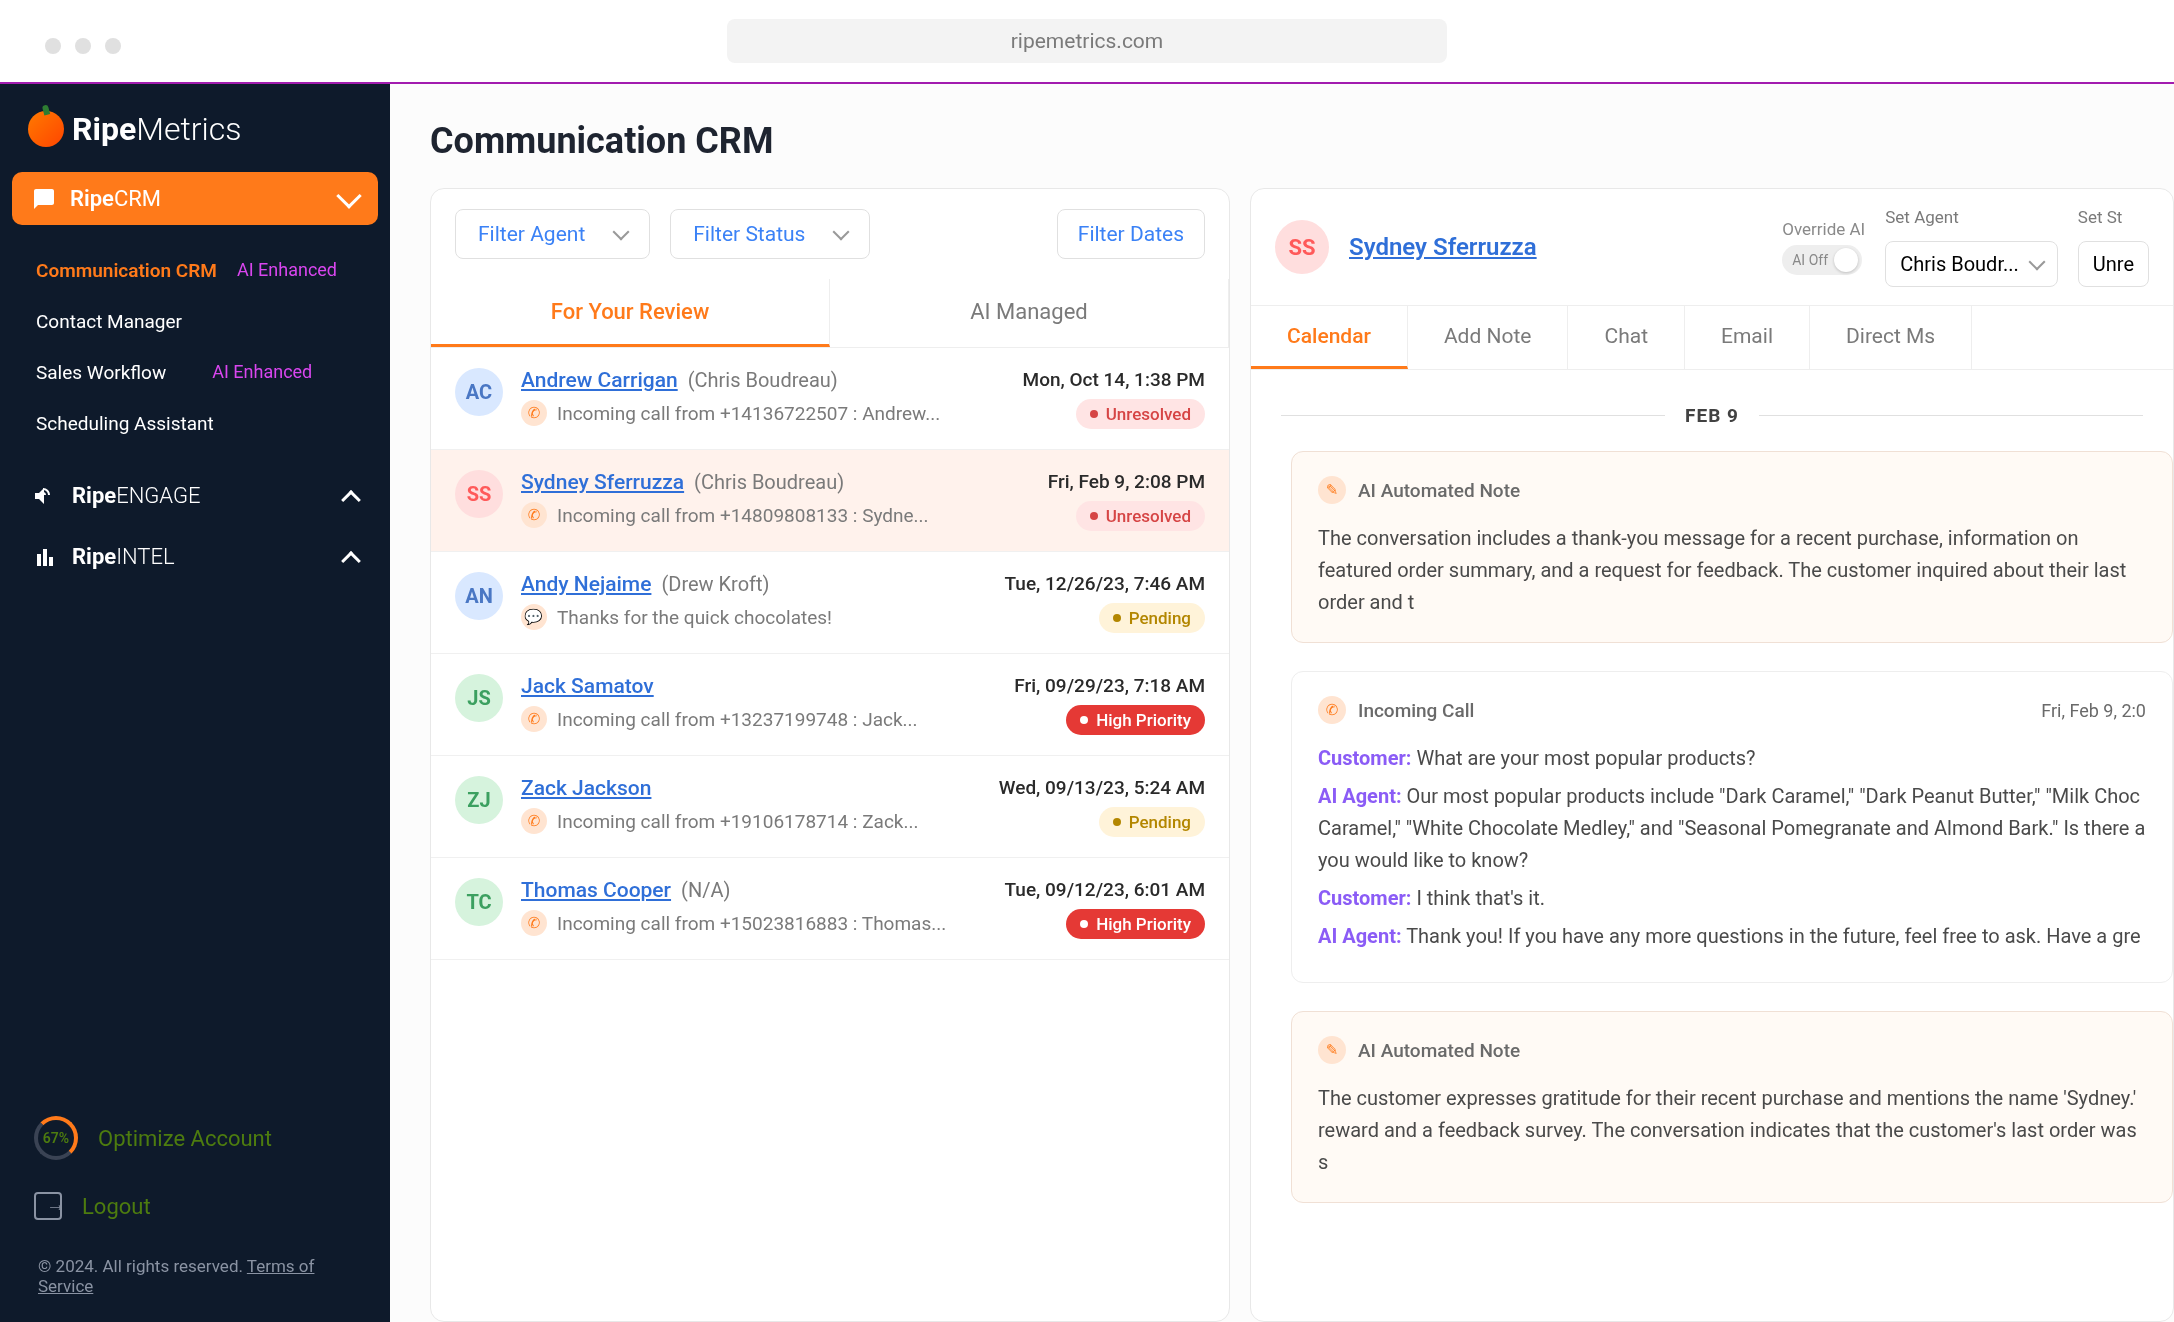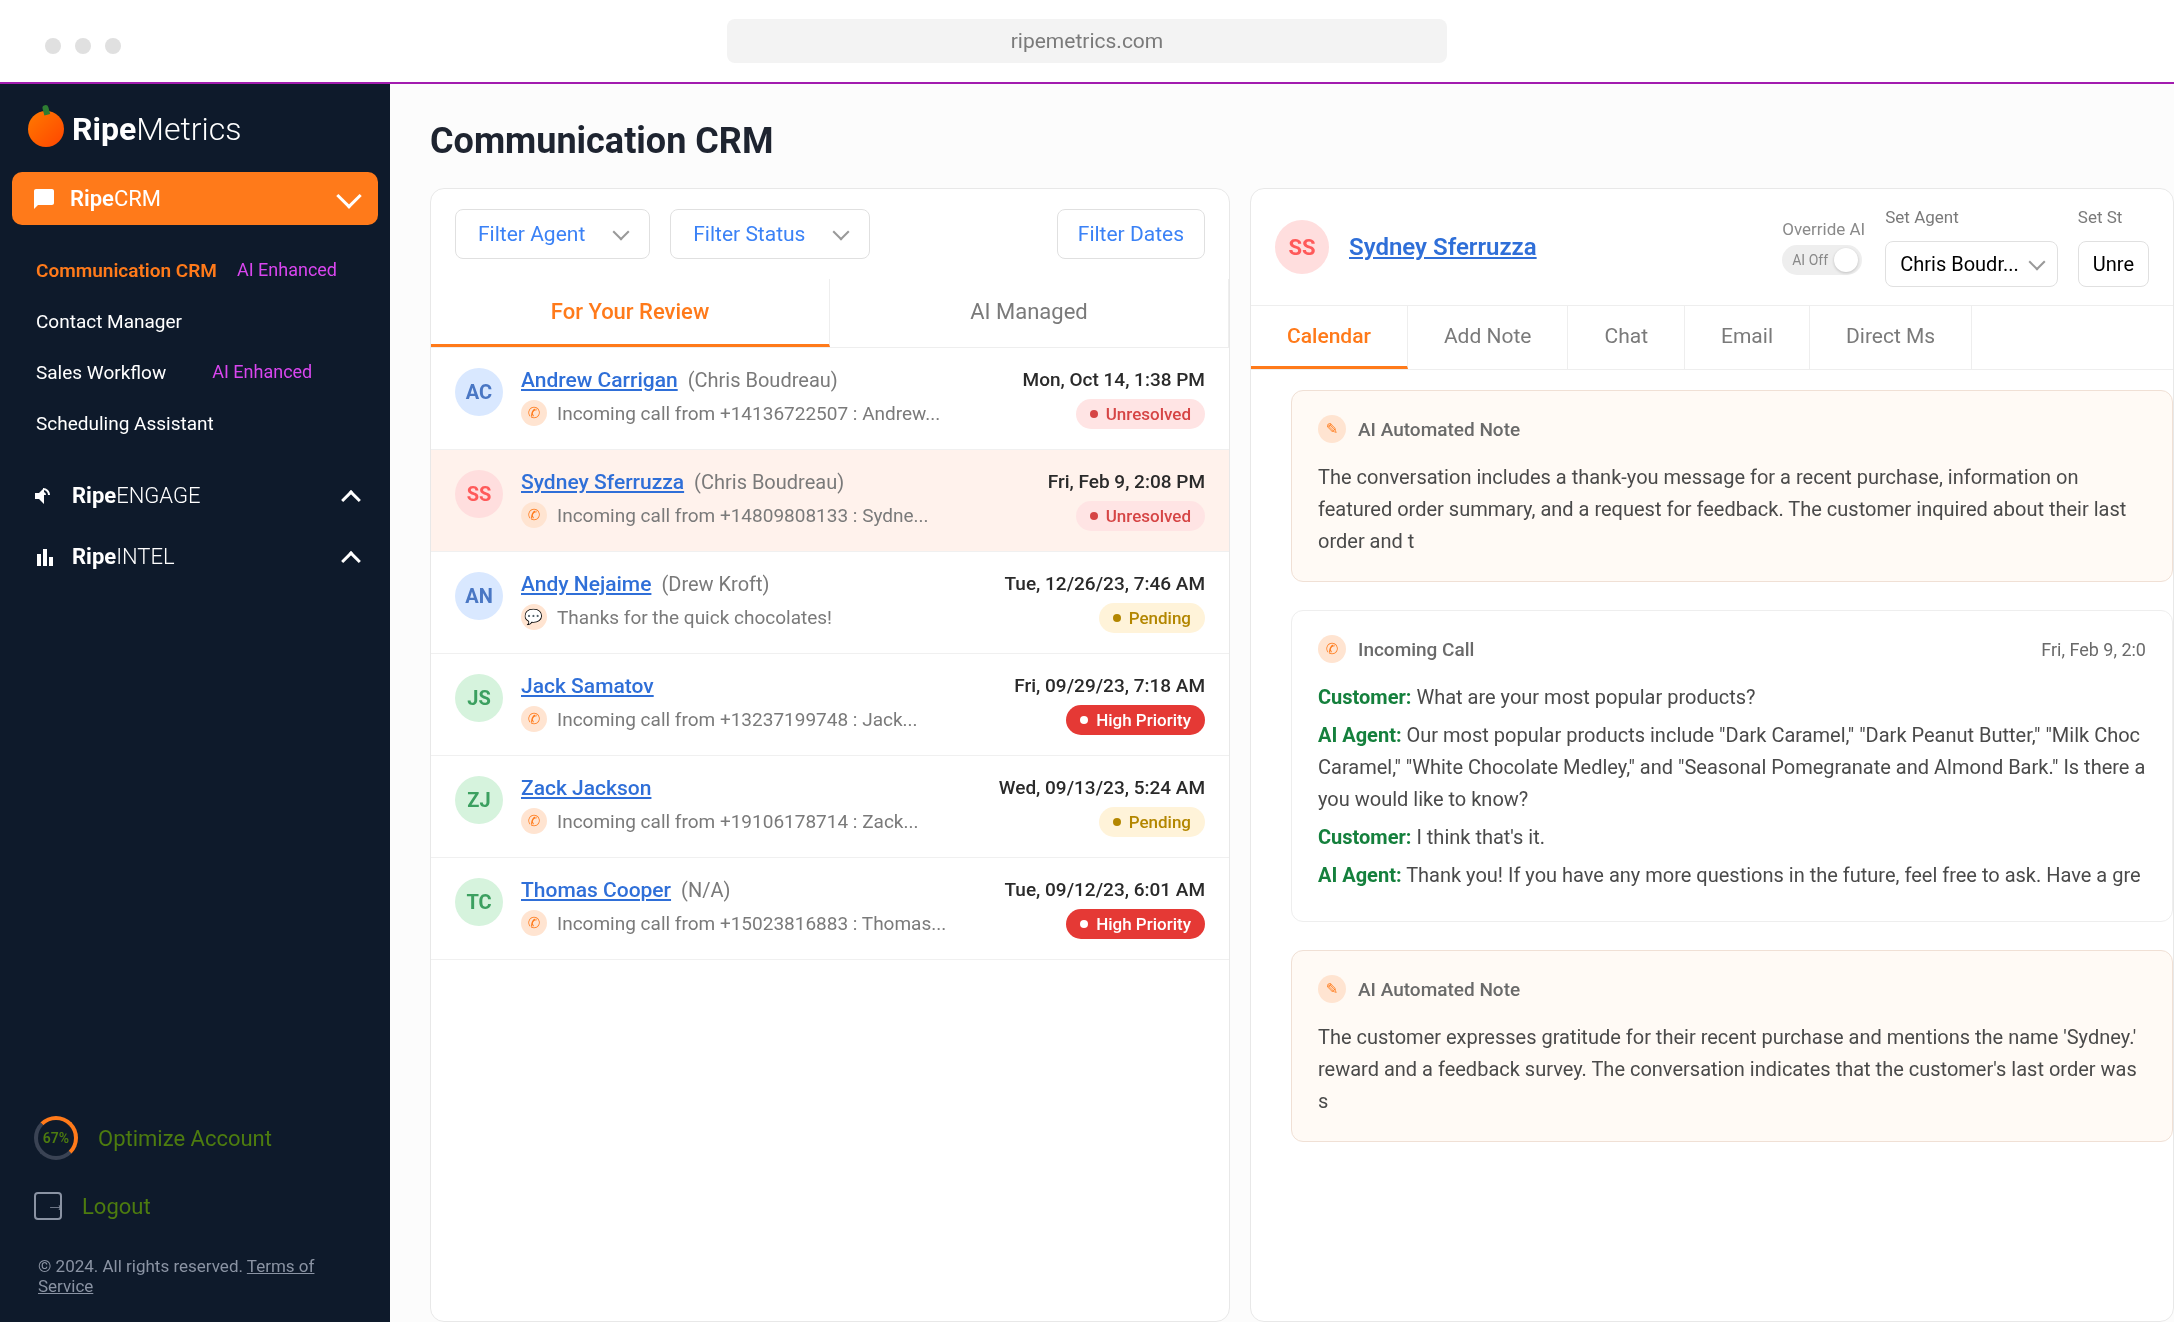--- a/index.html
+++ b/index.html
@@ -89,21 +89,21 @@
 .date-divider::before, .date-divider::after { content: ""; flex: 1; height: 1px; background: #e0e0e0; }
 .card { border: 1px solid #f0e0d5; border-radius: 12px; margin: 0 0 28px 40px; padding: 24px 26px; background: #fffaf5; }
 .card.white { background: #fff; border-color: #eee; }
 .card-header { display: flex; align-items: center; justify-content: space-between; margin-bottom: 18px; }
 .card-header-left { display: flex; align-items: center; gap: 12px; }
 .card-icon { width: 28px; height: 28px; border-radius: 50%; background: #ffe4d1; color: #ff7a1a; display: flex; align-items: center; justify-content: center; font-size: 15px; }
 .card-title { font-size: 19px; color: #6a6a6a; font-weight: 500; }
 .card-time { font-size: 18px; color: #6a6a6a; }
 .card-body { font-size: 20px; color: #4a4a4a; line-height: 1.6; }
 .card-body p { margin-bottom: 6px; }
-.card-body strong { color: #15803d; font-weight: 700; }
+.card-body strong { color: #8b5cf6; font-weight: 700; }
 </style>
 </head>
 <body>
 
 <div class="browser-chrome">
   <div class="dots">
     <div class="dot"></div>
     <div class="dot"></div>
     <div class="dot"></div>
   </div>
@@ -334,20 +334,21 @@
           </div>
         </div>
         <div class="detail-tabs">
           <div class="detail-tab active">Calendar</div>
           <div class="detail-tab">Add Note</div>
           <div class="detail-tab">Chat</div>
           <div class="detail-tab">Email</div>
           <div class="detail-tab">Direct Ms</div>
         </div>
         <div class="timeline">
+          <div class="date-divider">FEB 9</div>
 
           <div class="card">
             <div class="card-header">
               <div class="card-header-left">
                 <div class="card-icon">✎</div>
                 <div class="card-title">AI Automated Note</div>
               </div>
             </div>
             <div class="card-body">The conversation includes a thank-you message for a recent purchase, information on featured order summary, and a request for feedback. The customer inquired about their last order and t</div>
           </div>

